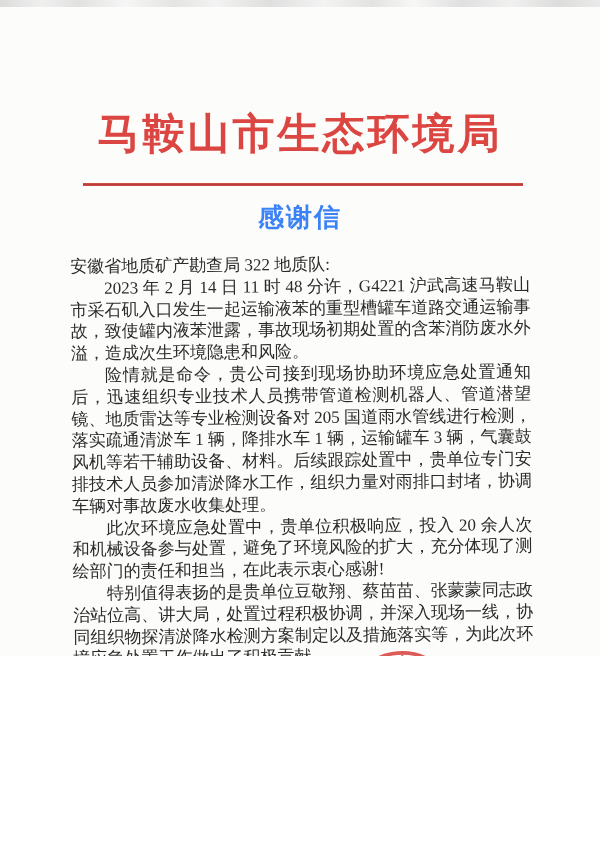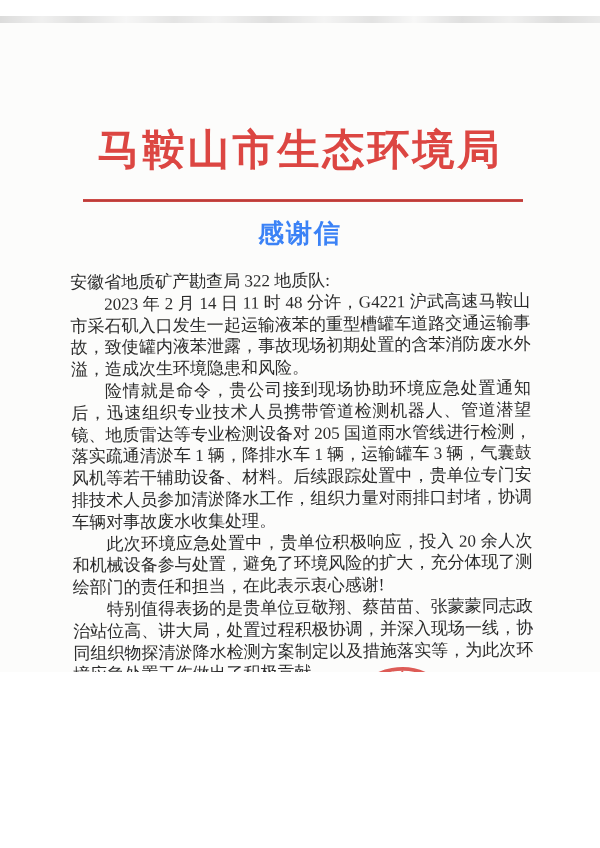--- a/index.html
+++ b/index.html
@@ -1,20 +1,20 @@
 <!DOCTYPE html>
 <html><head>
 <meta charset="utf-8">
 <style>
   html, body { margin: 0; padding: 0; background: #ffffff; }
   .page {
     position: relative;
     width: 600px;
     height: 656px;
-    margin: 16px auto;
+    margin: 0 auto;
     background: #fcfcfb;
     overflow: hidden;
     font-family: "Liberation Serif", "DejaVu Serif", serif;
     color: #2b2b2b;
   }
   .scan-noise-top {
     position: absolute; top: 0; left: 0; width: 100%; height: 7px;
     background: linear-gradient(90deg,
       #c2c2c2 0%, #e6e6e6 7%, #cccccc 13%, #f2f2f2 21%, #d2d2d2 29%,
       #ececec 36%, #c8c8c8 45%, #eeeeee 54%, #cfcfcf 62%, #f4f4f4 69%,

